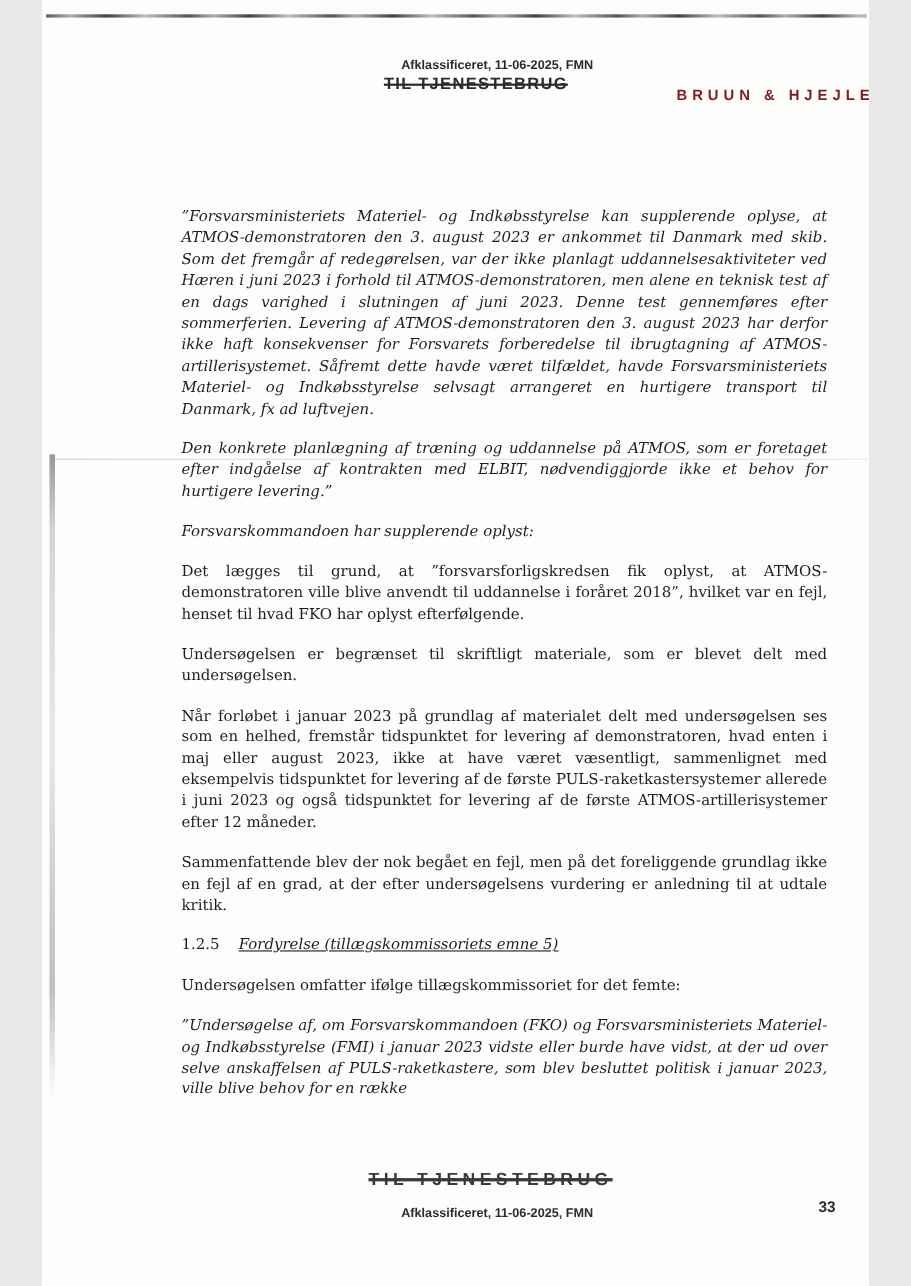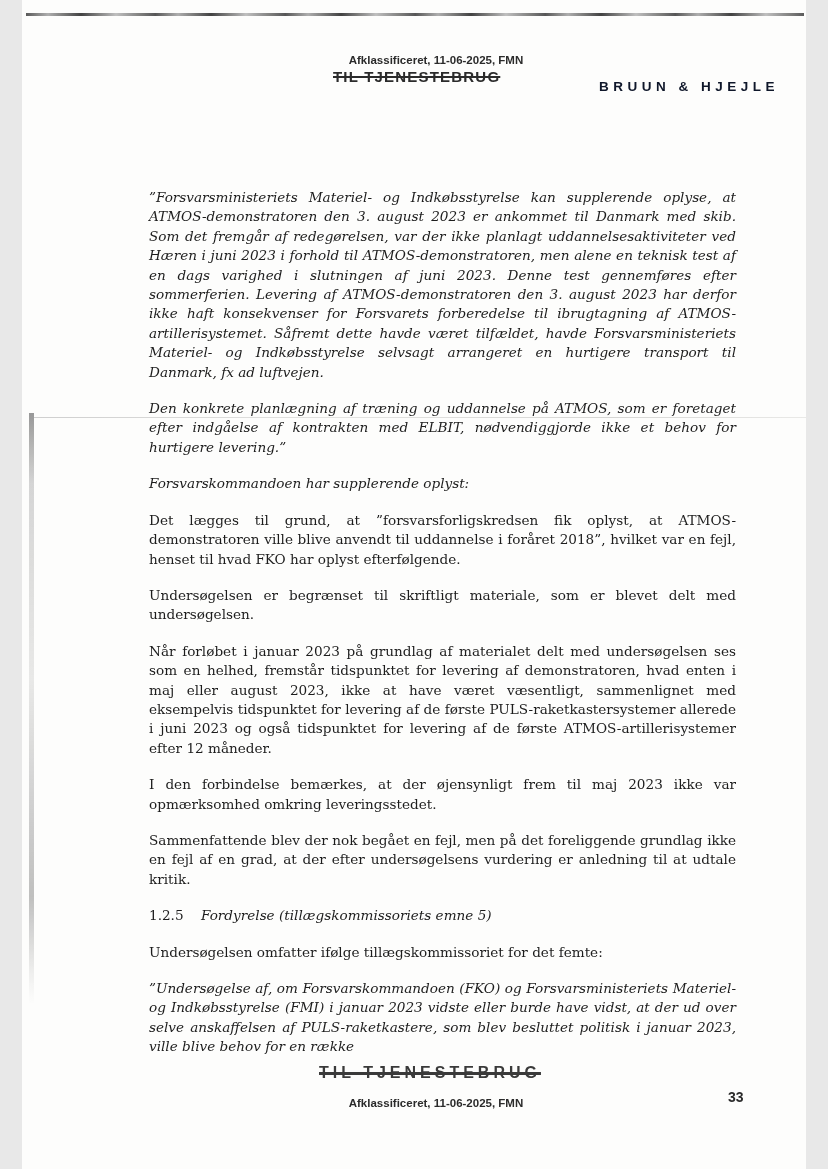--- a/index.html
+++ b/index.html
@@ -5,21 +5,20 @@
   html, body { margin: 0; padding: 0; background: #e8e8e8; }
   .page {
     position: relative;
     width: 752px;
     height: 1169px;
     margin: 0 auto;
     background: #fdfdfc;
     overflow: hidden;
     font-family: "DejaVu Serif", serif;
     color: #1d1d1d;
-    padding-left: 32px;
   }
 
   
   .scan-top-line {
     position: absolute;
     left: 4px; right: 2px; top: 13px; height: 3px;
     background: repeating-linear-gradient(90deg,
       rgba(60,60,60,.85) 0px, rgba(110,110,110,.55) 22px,
       rgba(45,45,45,.9) 55px, rgba(130,130,130,.5) 90px,
       rgba(55,55,55,.85) 130px);
@@ -50,35 +49,35 @@
   .hdr-classification {
     position: absolute; top: 68px; left: 311px;
     font-family: "Liberation Sans", sans-serif;
     font-size: 15px; font-weight: 700; letter-spacing: 1.2px; color: #2b2b2b;
     text-decoration: line-through;
     text-decoration-thickness: 2px;
   }
   .logo {
     position: absolute; top: 79px; left: 577px;
     font-family: "Liberation Sans", sans-serif;
-    font-size: 13.5px; font-weight: 800; letter-spacing: 4.5px; color: #0f172a;
+    font-size: 13.5px; font-weight: 800; letter-spacing: 4.5px; color: #7f1d1d;
     white-space: nowrap;
   }
 
   
   .doc-body {
     position: absolute; left: 127px; top: 176px; width: 587px;
     font-size: 13.6px; line-height: 19.4px;
     text-align: justify;
   }
   .doc-body p { margin: 12px 0 17px 0; }
   .quote { font-style: italic; }
   .heading { margin: 0 0 3px 0; }
   .heading .h-num { display: inline-block; width: 52px; font-style: normal; }
-  .heading.h-italic .h-title { font-style: italic; }
+  .heading.h-italic .h-title { font-style: italic; text-decoration: underline; }
 
   
   .ftr-classification {
     position: absolute; top: 1064px; left: 297px;
     font-family: "Liberation Sans", sans-serif;
     font-size: 16px; font-weight: 700; letter-spacing: 4px; color: #3a3a3a;
     text-decoration: line-through;
     text-decoration-thickness: 2.5px;
     white-space: nowrap;
   }
@@ -109,21 +108,20 @@
 
   <div class="doc-body">
     <p class="quote">”Forsvarsministeriets Materiel- og Indkøbsstyrelse kan supplerende oplyse, at ATMOS-demonstratoren den 3. august 2023 er ankommet til Danmark med skib. Som det fremgår af redegørelsen, var der ikke planlagt uddannelsesaktiviteter ved Hæren i juni 2023 i forhold til ATMOS-demonstratoren, men alene en teknisk test af en dags varighed i slutningen af juni 2023. Denne test gennemføres efter sommerferien. Levering af ATMOS-demonstratoren den 3. august 2023 har derfor ikke haft konsekvenser for Forsvarets forberedelse til ibrugtagning af ATMOS-artillerisystemet. Såfremt dette havde været tilfældet, havde Forsvarsministeriets Materiel- og Indkøbsstyrelse selvsagt arrangeret en hurtigere transport til Danmark, fx ad luftvejen.</p>
     <p class="quote">Den konkrete planlægning af træning og uddannelse på ATMOS, som er foretaget efter indgåelse af kontrakten med ELBIT, nødvendiggjorde ikke et behov for hurtigere levering.”</p>
     <p class="quote">Forsvarskommandoen har supplerende oplyst:</p>
 
 
     <p>Det lægges til grund, at ”forsvarsforligskredsen fik oplyst, at ATMOS-demonstratoren ville blive anvendt til uddannelse i foråret 2018”, hvilket var en fejl, henset til hvad FKO har oplyst efterfølgende.</p>
     <p>Undersøgelsen er begrænset til skriftligt materiale, som er blevet delt med undersøgelsen.</p>
     <p>Når forløbet i januar 2023 på grundlag af materialet delt med undersøgelsen ses som en helhed, fremstår tidspunktet for levering af demonstratoren, hvad enten i maj eller august 2023, ikke at have været væsentligt, sammenlignet med eksempelvis tidspunktet for levering af de første PULS-raketkastersystemer allerede i juni 2023 og også tidspunktet for levering af de første ATMOS-artillerisystemer efter 12 måneder.</p>
-    <p>I den forbindelse bemærkes, at der øjensynligt frem til maj 2023 ikke var opmærksomhed omkring leveringsstedet.</p>
     <p>Sammenfattende blev der nok begået en fejl, men på det foreliggende grundlag ikke en fejl af en grad, at der efter undersøgelsens vurdering er anledning til at udtale kritik.</p>
 
     <p class="heading h-italic"><span class="h-num">1.2.5</span><span class="h-title">Fordyrelse (tillægskommissoriets emne 5)</span></p>
 
     <p>Undersøgelsen omfatter ifølge tillægskommissoriet for det femte:</p>
     <p class="quote">”Undersøgelse af, om Forsvarskommandoen (FKO) og Forsvarsministeriets Materiel- og Indkøbsstyrelse (FMI) i januar 2023 vidste eller burde have vidst, at der ud over selve anskaffelsen af PULS-raketkastere, som blev besluttet politisk i januar 2023, ville blive behov for en række</p>
   </div>
 
   <div class="ftr-classification">TIL TJENESTEBRUG</div>
   <div class="ftr-pagenum">33</div>

